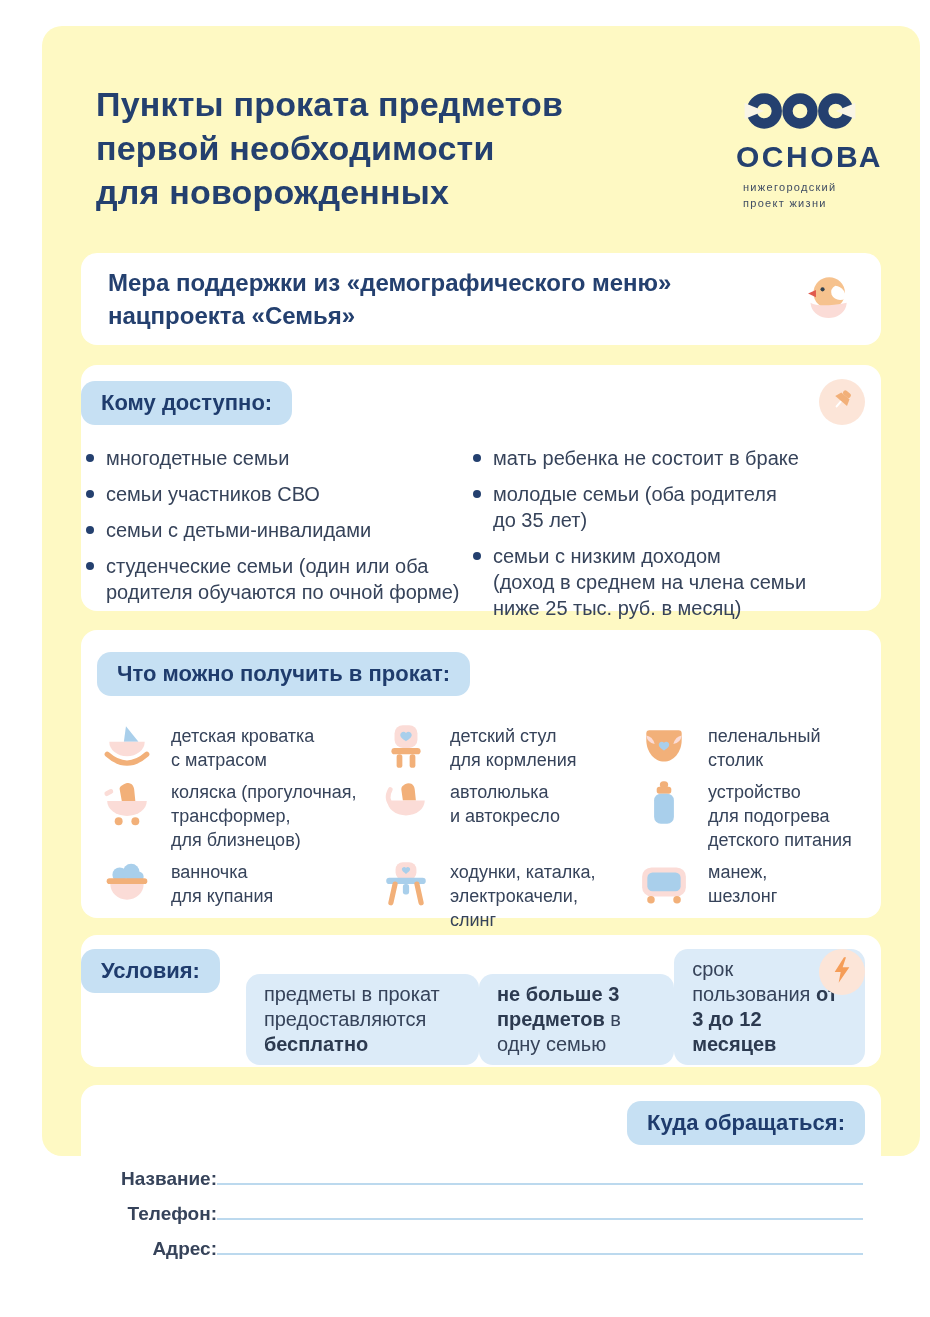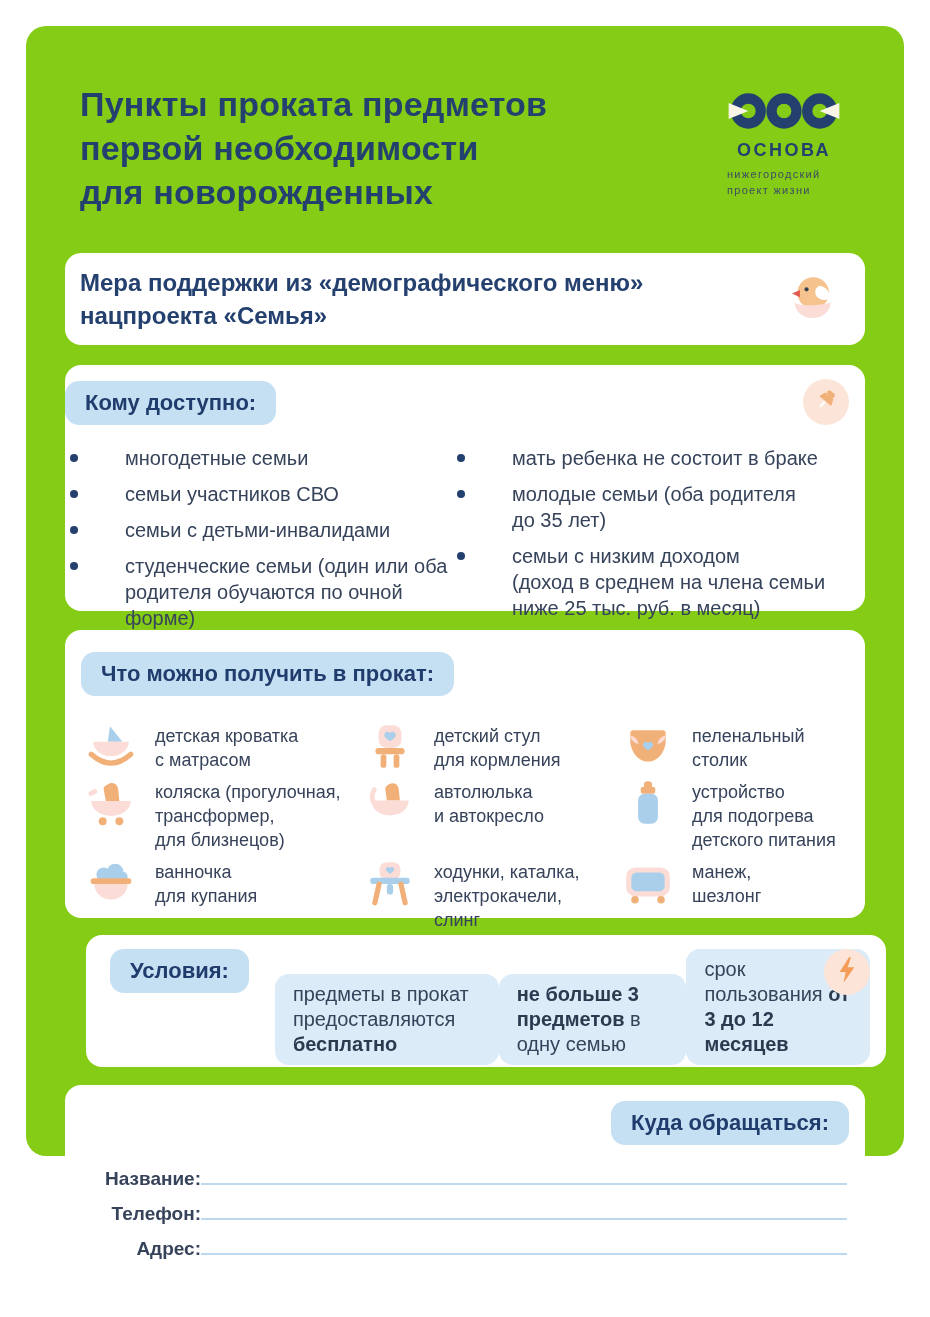--- a/index.html
+++ b/index.html
@@ -1,57 +1,57 @@
 <!DOCTYPE html>
 <html><head>
 <meta charset="utf-8">
 <style>
   * { margin:0; padding:0; box-sizing:border-box; }
   html,body { background:#ffffff; }
   body { font-family:"Liberation Sans","DejaVu Sans",sans-serif; }
   .page { position:relative; width:930px; height:1317px; margin:0 auto; background:#ffffff; overflow:hidden; }
-  .card { position:absolute; left:26px; top:26px; width:878px; height:1130px; background:#84cc16; border-radius:20px; }
+  .card { position:absolute; left:42px; top:26px; width:878px; height:1130px; background:#fef9c3; border-radius:20px; }
 
   
   .header { position:absolute; left:54px; right:56px; top:56px; display:flex; justify-content:space-between; align-items:flex-start; }
   .title { font-size:34px; line-height:44px; font-weight:700; color:#24406f; white-space:pre-line; letter-spacing:.2px; }
   .logo { width:128px; text-align:center; padding-top:4px; }
   .logo-marks { width:118px; height:50px; margin:0 auto; }
-  .logo-name { margin-top:4px; font-size:18px; font-weight:700; color:#24406f; letter-spacing:2.5px; }
+  .logo-name { margin-top:4px; font-size:30px; font-weight:700; color:#24406f; letter-spacing:2.5px; }
   .logo-sub { margin-top:5px; font-size:11px; line-height:16px; color:#3f4c63; letter-spacing:1.3px; white-space:pre-line; text-align:left; padding-left:7px; }
 
   
   .section { position:absolute; left:39px; width:800px; background:#ffffff; border-radius:16px; }
   .badge { display:inline-block; background:#c6e0f3; color:#1f3c6d; font-weight:700; font-size:22px; padding:9px 20px; border-radius:14px; }
   .icon-circle { position:absolute; top:14px; right:16px; width:46px; height:46px; border-radius:50%; background:#fce5d8; display:flex; align-items:center; justify-content:center; }
   .icon-circle svg { width:32px; height:32px; }
 
   
-  .banner { top:227px; height:92px; display:flex; align-items:center; padding:0 24px 0 15px;gap:40px; }
+  .banner { top:227px; height:92px; display:flex; align-items:center; padding:0 24px 0 27px;gap:40px; }
   .banner-text { flex:1; font-size:24px; line-height:33px; font-weight:700; color:#24406f; white-space:pre-line; }
   .banner-icon svg { width:58px; height:58px; display:block; }
 
   
   .eligibility { top:339px; height:246px; padding:16px 16px 0 0; }
   .elig-cols { display:flex; margin-top:20px; padding:0 5px; }
   .elig-col { width:50%; }
-  .bullet-item { display:flex; list-style:none; margin-bottom:10px;gap:35px; }
+  .bullet-item { display:flex; list-style:none; margin-bottom:10px; }
   .dot { flex:0 0 auto; width:8px; height:8px; border-radius:50%; background:#24406f; margin:9px 12px 0 0; }
   .bullet-text { font-size:20px; line-height:26px; color:#36435a; white-space:pre-line; }
 
   
   .rental { top:604px; height:288px; padding:22px 16px 0 16px; }
   .rental-grid { margin-top:26px; padding:0 5px; display:grid; grid-template-columns:279px 258px 1fr; row-gap:6px; }
   .rental-item { display:flex; align-items:flex-start; }
   .rental-icon { flex:0 0 auto; width:50px; height:50px; margin-right:19px; }
   .rental-icon svg { width:50px; height:50px; display:block; }
   .rental-label { font-size:18px; line-height:24px; color:#36435a; white-space:pre-line; padding-top:2px; }
 
   
-  .conditions { top:909px; height:132px; padding:14px 16px 0 24px;margin-left:21px; }
+  .conditions { top:909px; height:132px; padding:14px 16px 0 0; }
   .cond-row { display:flex; align-items:flex-start; }
   .cond-badge { margin-right:26px; }
   .pill-stack { display:flex; flex-direction:row; align-items:flex-end; }
   .pill { background:#dcebf8; border-radius:14px; padding:8px 18px; font-size:20px; line-height:25px; color:#36435a; }
   .pill b { color:#2c3a50; }
 
   
   .contact { top:1059px; height:144px; padding:16px 16px 0 16px;text-align:right; }
   .fields { margin-top:13px; padding:0 2px; }
   .field-row { display:flex; align-items:flex-end; height:35px; }

